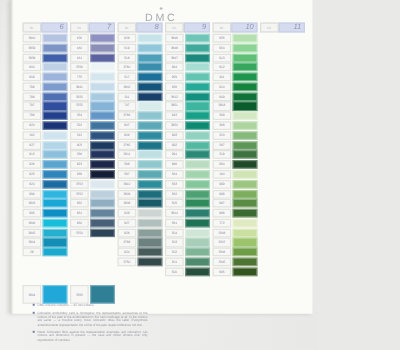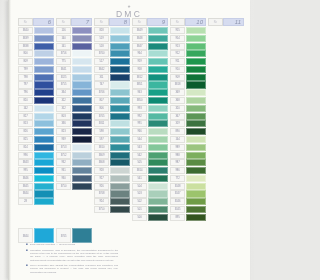--- a/index.html
+++ b/index.html
@@ -7,21 +7,21 @@
     width:254px;height:280px;overflow:hidden;
     background:#e9e9e7;
     font-family:"Liberation Sans", sans-serif;
   }
   #page{
     position:relative;width:254px;height:280px;
     background:linear-gradient(100deg,#e6e6e4 0%,#ededeb 3%,#f2f2f0 6%,#e8e8e6 100%);
   }
   
   #sheet{
-    position:absolute;left:8px;top:0;width:242px;height:280px;
+    position:absolute;left:8px;top:0;width:242px;height:251px;
     background:#fbfbf7;
     box-shadow:-2px 0 3px rgba(120,120,115,.25);
   }
   #sheet:before{
     content:"";position:absolute;left:0;top:0;width:3px;height:100%;
     background:linear-gradient(90deg,rgba(170,170,165,.55),rgba(255,255,255,0));
   }
   
   #brand{
     position:absolute;left:0;top:5px;width:242px;text-align:center;

